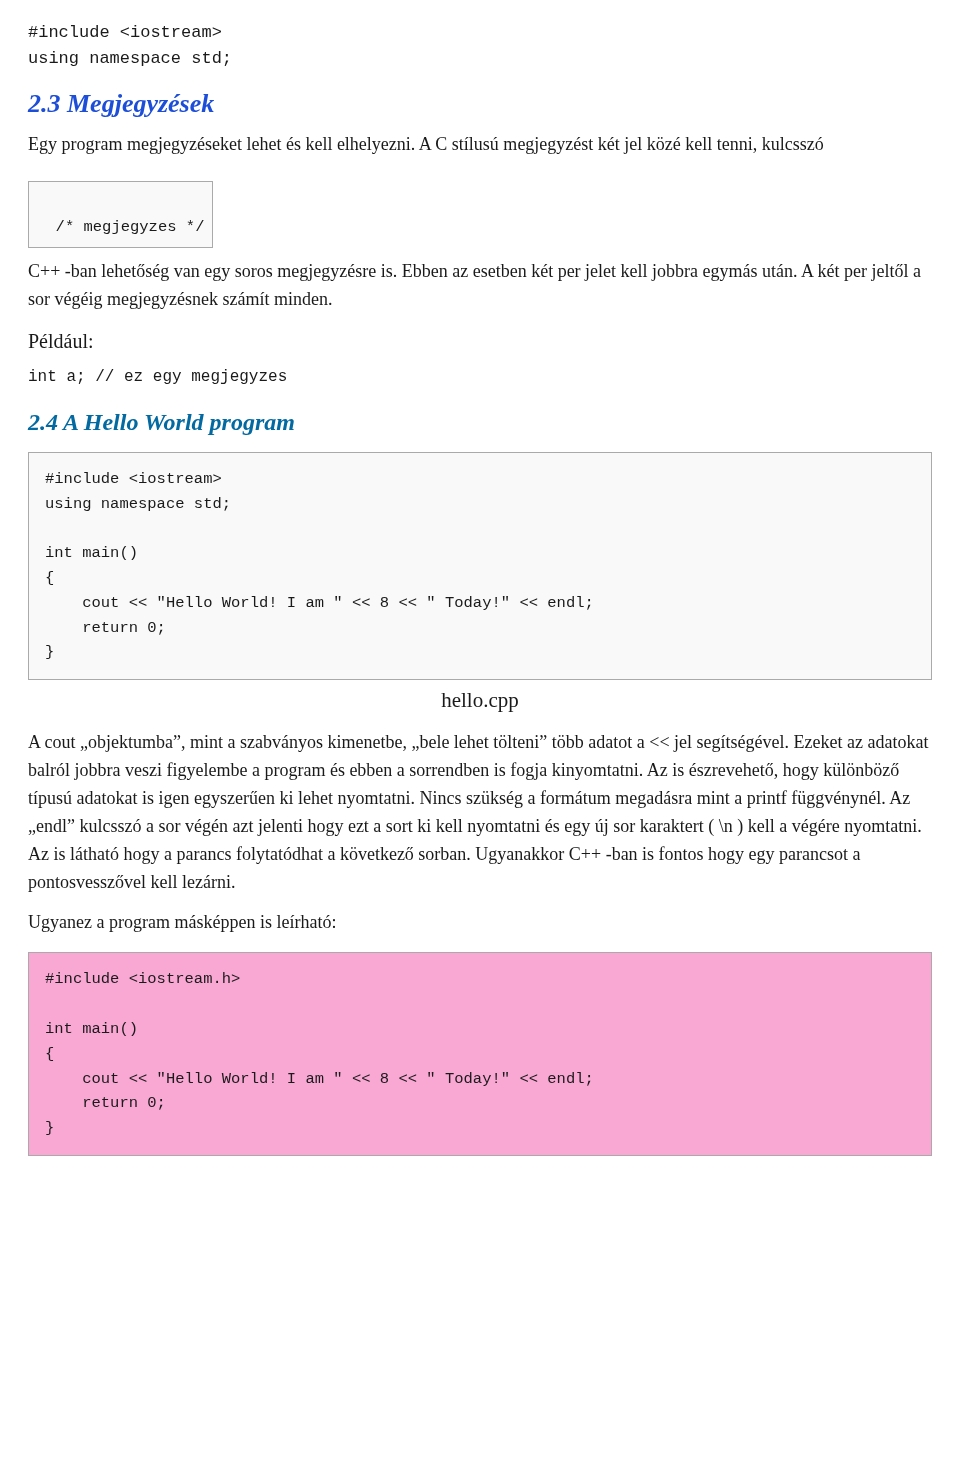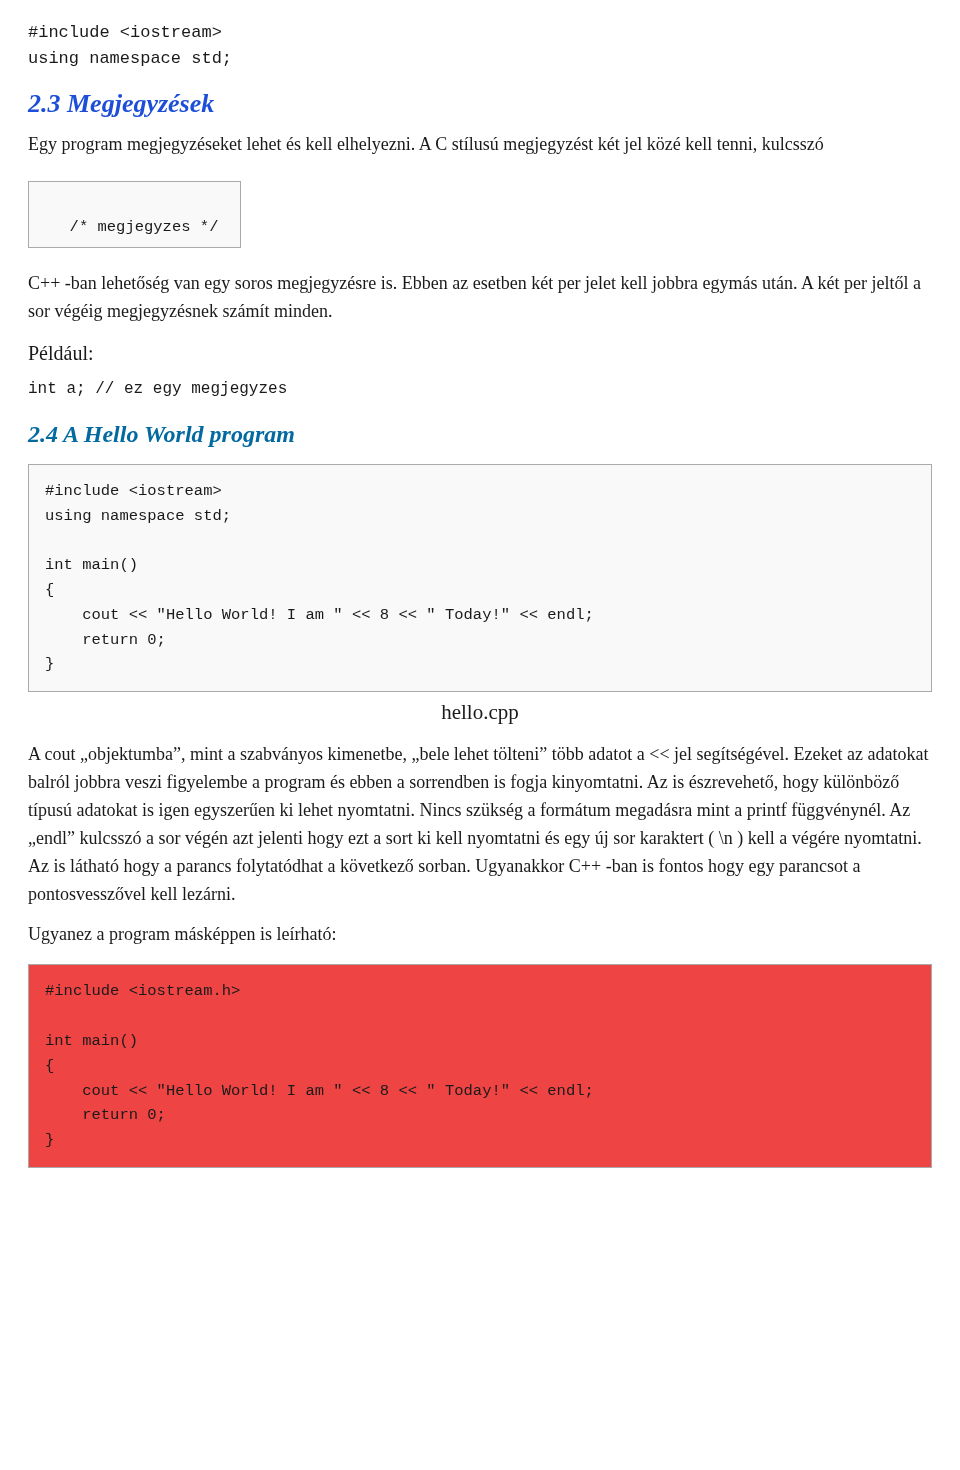--- a/index.html
+++ b/index.html
@@ -78,21 +78,21 @@
       white-space: pre;
     }
 
     .pelda-label {
       font-size: 20px;
       margin-bottom: 4px;
     }
 
     .bottom-code-block {
       border: 1px solid #aaaaaa;
-      background: #ef4444;
+      background: #f9a8d4;
       font-family: 'Courier New', Courier, monospace;
       font-size: 15.5px;
       line-height: 1.6;
       padding: 14px 16px;
       margin: 16px 0 8px 0;
       white-space: pre;
     }
   </style>
 </head>
 <body>
@@ -103,21 +103,21 @@
 <div class="top-code">
   <span>#include &lt;iostream&gt;</span><br>
   <span>using namespace std;</span>
 </div>
 
 
 <h2>2.3 Megjegyzések</h2>
 
 <p>Egy program megjegyzéseket lehet és kell elhelyezni. A C stílusú megjegyzést két jel közé kell tenni, kulcsszó</p>
 
-<div class="code-block" style="display:inline-block; margin: 10px 0 22px 0; padding: 8px 22px; text-align: center;">
+<div class="code-block" style="display:inline-block; margin: 10px 0 10px 0; padding: 8px 8px; text-align: center;">
   <span>/* megjegyzes */</span>
 </div>
 
 <p>C++ -ban lehetőség van egy soros megjegyzésre is. Ebben az esetben két per jelet kell jobbra egymás után. A két per jeltől a sor végéig megjegyzésnek számít minden.</p>
 
 <p class="pelda-label">Például:</p>
 
 <div class="przykl-code">int a; // ez egy megjegyzes</div>
 
 

